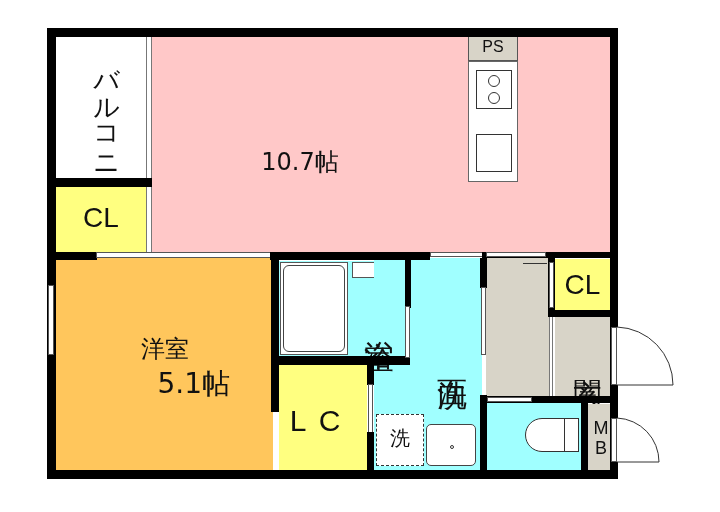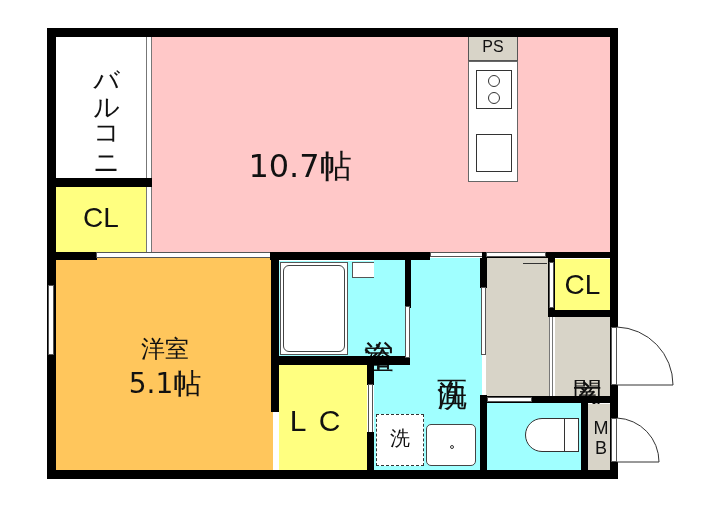--- a/index.html
+++ b/index.html
@@ -18,33 +18,33 @@
 
   <div class="abs" style="left:55px;top:36px;width:92px;height:146px;background:#fff;"></div>
   <div class="lbl jp vert" style="left:80px;top:40px;width:40px;height:140px;font-size:26px;">バルコニー</div>
 
   <div class="abs" style="left:55px;top:187px;width:92px;height:65px;background:#ffff80;"></div>
   <div class="lbl" style="left:55px;top:203px;width:92px;font-size:28px;">CL</div>
 
   <div class="abs" style="left:146px;top:36px;width:6px;height:216px;background:#fff;border-left:1px solid #777;border-right:1px solid #777;"></div>
 
   <div class="abs" style="left:152px;top:36px;width:458px;height:216px;background:#ffc8c8;"></div>
-  <div class="lbl jp" style="left:240px;top:150px;width:120px;font-size:32px;">10.7帖</div>
+  <div class="lbl jp" style="left:240px;top:150px;width:120px;font-size:24px;">10.7帖</div>
 
   <div class="abs" style="left:468px;top:36px;width:50px;height:25px;background:#d8d4c8;border:1px solid #555;"></div>
   <div class="lbl" style="left:468px;top:39px;width:50px;font-size:16px;">PS</div>
   <div class="abs" style="left:468px;top:61px;width:50px;height:121px;background:#fff;border:1px solid #666;"></div>
   <div class="abs" style="left:476px;top:70px;width:36px;height:39px;border:1px solid #333;"></div>
   <div class="abs" style="left:488px;top:75px;width:12px;height:12px;border:1px solid #333;border-radius:50%;"></div>
   <div class="abs" style="left:488px;top:92px;width:12px;height:12px;border:1px solid #333;border-radius:50%;"></div>
   <div class="abs" style="left:476px;top:134px;width:36px;height:38px;border:1px solid #333;"></div>
 
   <div class="abs" style="left:55px;top:258px;width:218px;height:212px;background:#ffc65c;"></div>
   <div class="lbl jp" style="left:100px;top:337px;width:130px;font-size:24px;">洋室</div>
-  <div class="lbl jp" style="left:100px;top:369px;width:130px;font-size:28px;">5.1帖</div>
+  <div class="lbl jp" style="left:100px;top:369px;width:130px;font-size:28px;text-align:right;">5.1帖</div>
 
   <div class="abs" style="left:279px;top:261px;width:130px;height:96px;background:#a0ffff;"></div>
   <div class="abs" style="left:280px;top:262px;width:68px;height:93px;background:#fff;border:1px solid #555;"></div>
   <div class="abs" style="left:283px;top:265px;width:62px;height:87px;border:1px solid #444;border-radius:6px;"></div>
   <div class="abs" style="left:352px;top:262px;width:47px;height:16px;background:#fff;border:1px solid #555;"></div>
   <div class="lbl jp vert" style="left:355px;top:282px;width:40px;height:70px;font-size:30px;">浴室</div>
   <div class="abs" style="left:412px;top:260px;width:15px;height:32px;background:#d8d4c8;border:1px solid #555;"></div>
   <div class="lbl vert" style="left:412px;top:263px;width:15px;height:28px;font-size:10px;">PS</div>
 
   <div class="abs" style="left:374px;top:258px;width:108px;height:212px;background:#a0ffff;"></div>

